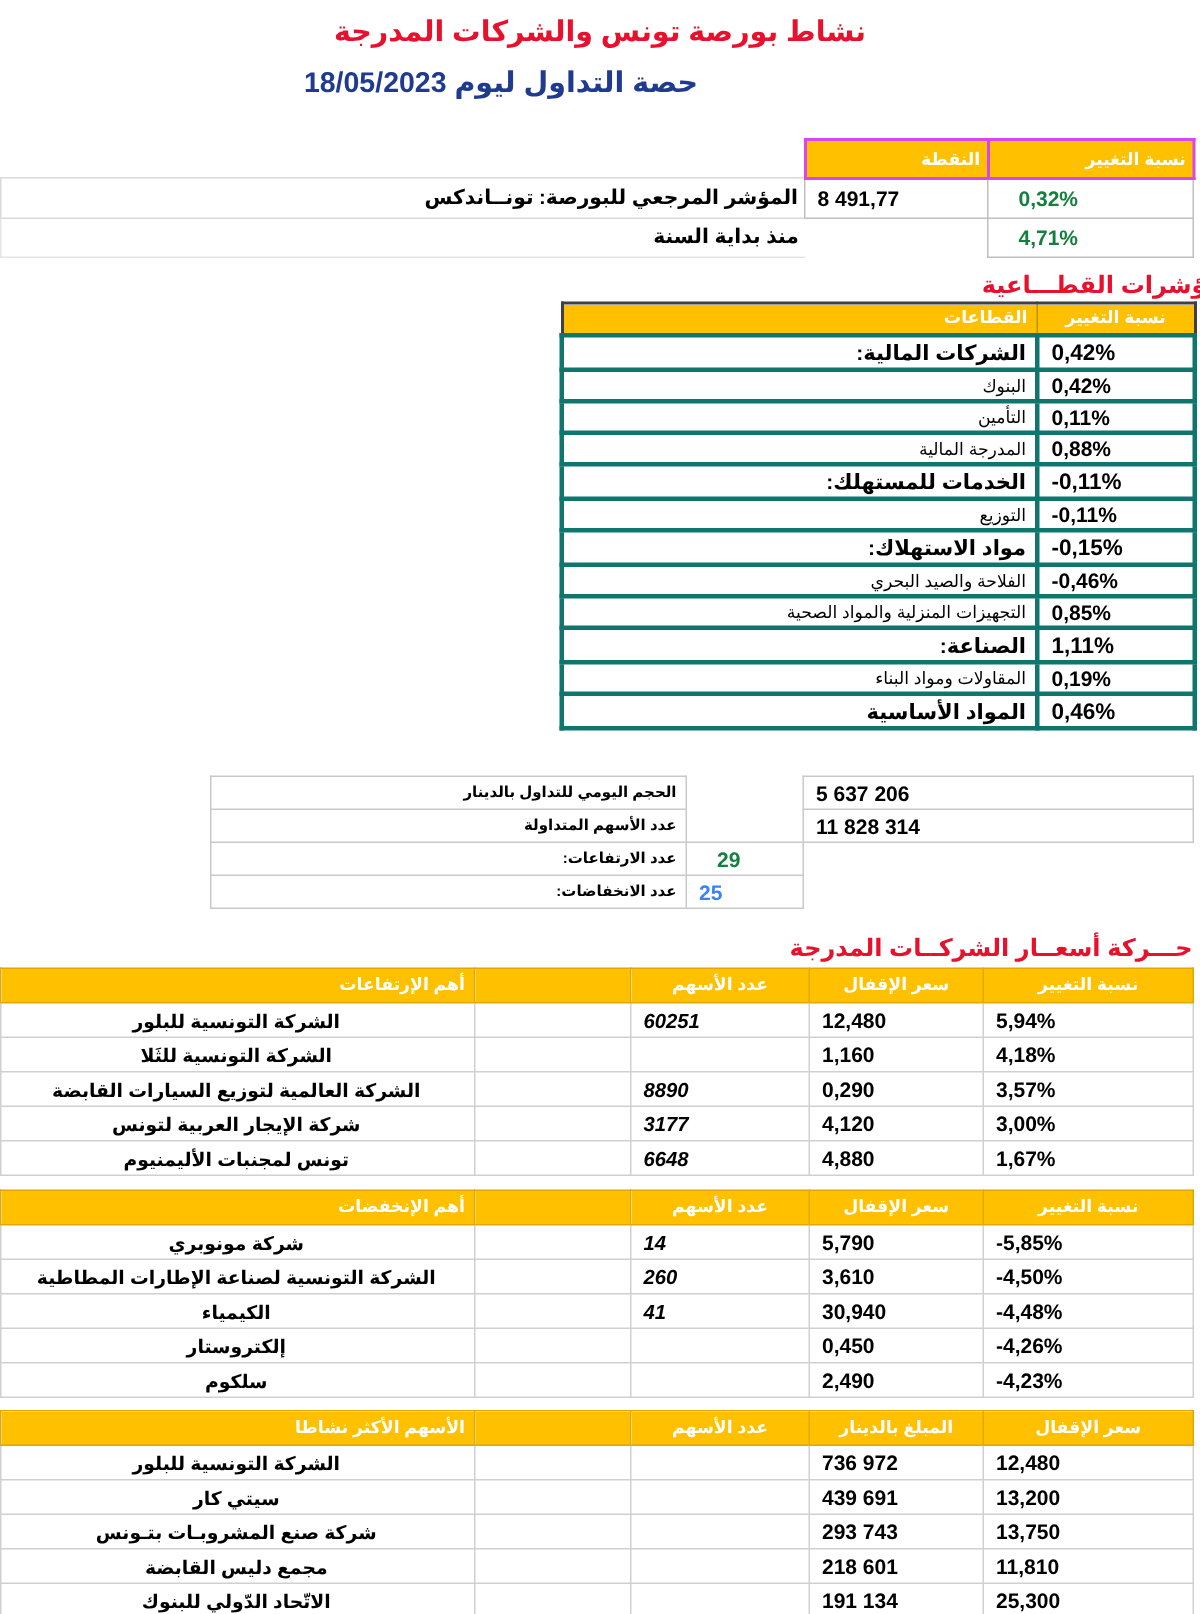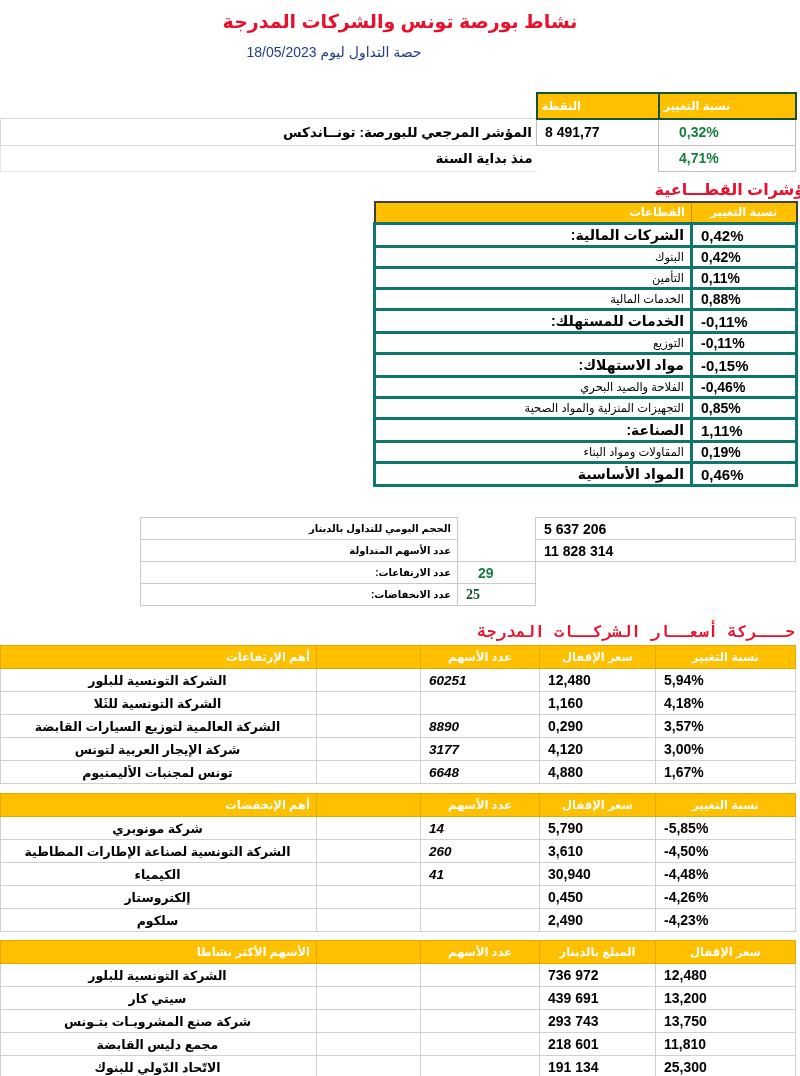--- a/index.html
+++ b/index.html
@@ -24,31 +24,31 @@
     text-align: center;
     color: #e8112d;
     font-size: 19px;
     font-weight: bold;
     letter-spacing: -0.2px;
   }
   .doc-subtitle {
     top: 44px; left: 0; width: 668px;
     text-align: center;
     color: #1f3b8f;
-    font-size: 14px;
-    font-weight: normal;
+    font-size: 19px;
+    font-weight: bold;
   }
   .section-title {
     color: #e8112d;
     font-size: 16px;
     font-weight: bold;
     text-align: right;
   }
   #sec-title-sector { top: 180px; left: 0; width: 795px; padding-left: 48px; }
-  #sec-title-prices { top: 622px; left: 0; width: 795px; font-family: Liberation Mono, monospace; }
+  #sec-title-prices { top: 622px; left: 0; width: 795px; }
 
   
   table {
     border-collapse: collapse;
     table-layout: fixed;
     font-size: 13px;
   }
   td, th {
     padding: 0 4px;
     margin: 0;
@@ -63,31 +63,31 @@
     font-size: 11.5px;
     text-align: center;
     height: 19px;
     line-height: 19px;
   }
   .hdr.right { text-align: right; padding-right: 6px; }
   .num  { text-align: left;  direction: ltr; font-weight: bold; font-size: 14px; padding-left: 8px; }
   .lbl  { text-align: right; font-weight: bold; font-size: 10px; padding-right: 6px; }
   .lblsm{ text-align: right; font-weight: normal; font-size: 11.5px; padding-right: 6px; }
   .up   { color: #15803d; padding-left: 20px; }
-  .down { color: #14532d; font-family: Liberation Serif, serif; }
+  .down { color: #3b82f6; }
 
   
   #index-table {
     top: 92px; left: 0; width: 795px;
   }
   #index-table td { border: 1px solid #bfbfbf; height: 25px; }
   #index-table .hdr-cell {
     background: #ffc000; color: #ffffff; font-weight: bold;
-    font-size: 11.5px; text-align: left;
-    border: 2px solid #14532d; height: 22px;
+    font-size: 11.5px; text-align: right;
+    border: 2px solid #d946ef; height: 22px;
   }
   #index-table .blank { border: none; }
   #index-table .nameCell {
     border: 1px solid #d9d9d9; border-right: none;
     text-align: right; font-weight: bold; font-size: 13.5px; padding-right: 4px;
   }
 
   
   #sector-table {
     top: 201px; left: 373px; width: 422px;
@@ -170,21 +170,21 @@
       <tr class="minor">
         <td class="num">0,42%</td>
         <td class="lblsm">البنوك</td>
       </tr>
       <tr class="minor">
         <td class="num">0,11%</td>
         <td class="lblsm">التأمين</td>
       </tr>
       <tr class="minor">
         <td class="num">0,88%</td>
-        <td class="lblsm">الخدمات المالية</td>
+        <td class="lblsm">المدرجة المالية</td>
       </tr>
       <tr class="major">
         <td class="num">-0,11%</td>
         <td class="lbl">الخدمات للمستهلك:</td>
       </tr>
       <tr class="minor">
         <td class="num">-0,11%</td>
         <td class="lblsm">التوزيع</td>
       </tr>
       <tr class="major">

